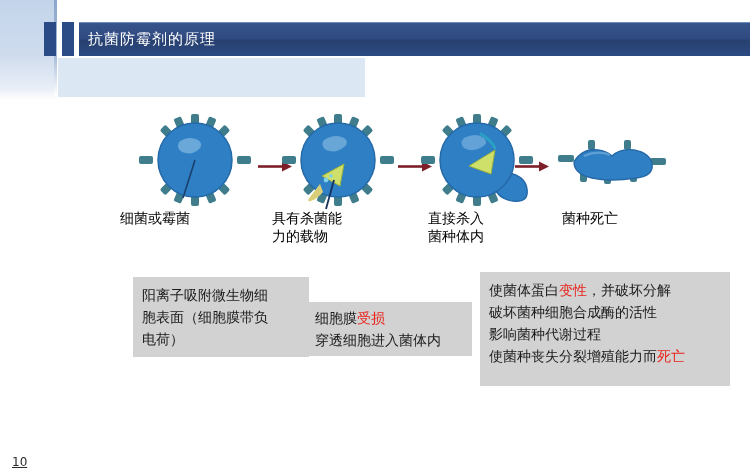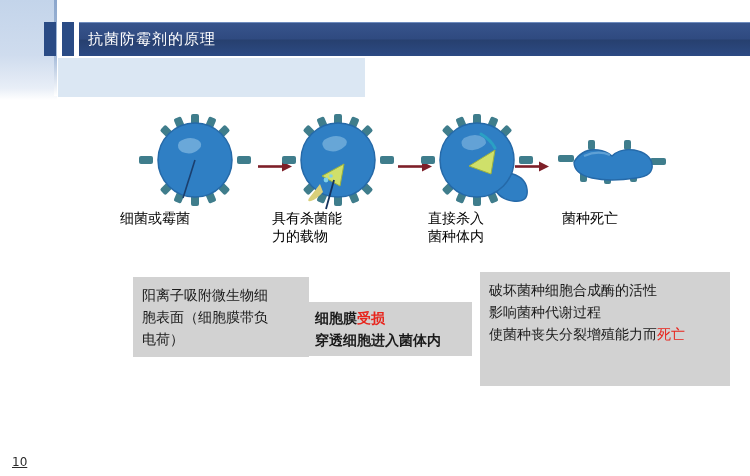--- a/index.html
+++ b/index.html
@@ -129,21 +129,20 @@
     width: 176px;
     height: 80px;
     padding: 7px 8px 0 9px;
   }
   #box-b {
     left: 306px;
     top: 302px;
     width: 166px;
     height: 54px;
     padding: 5px 8px 0 9px;
-    font-weight: bold;
   }
   #box-c {
     left: 480px;
     top: 272px;
     width: 250px;
     height: 114px;
     padding: 7px 8px 0 9px;
   }
 
   
@@ -324,20 +323,21 @@
     <div class="line">胞表面（细胞膜带负</div>
     <div class="line">电荷）</div>
   </div>
 
   <div class="gray-box" id="box-b">
     <div class="line"><span>细胞膜</span><span class="hl">受损</span></div>
     <div class="line">穿透细胞进入菌体内</div>
   </div>
 
   <div class="gray-box" id="box-c">
+    <div class="line"><span>使菌体蛋白</span><span class="hl">变性</span><span>，并破坏分解</span></div>
     <div class="line">破坏菌种细胞合成酶的活性</div>
     <div class="line">影响菌种代谢过程</div>
     <div class="line"><span>使菌种丧失分裂增殖能力而</span><span class="hl">死亡</span></div>
   </div>
 
 
   <div class="page-num">10</div>
 
 </div>
 

